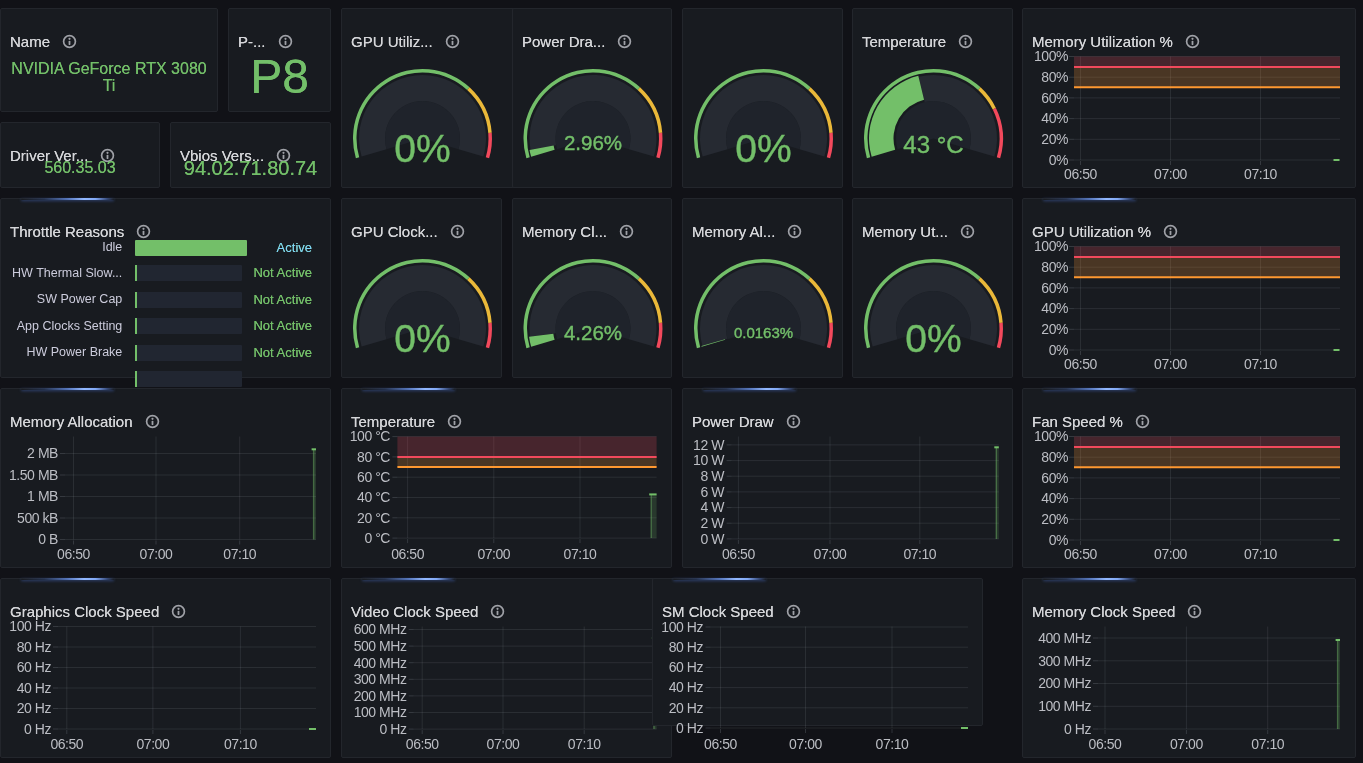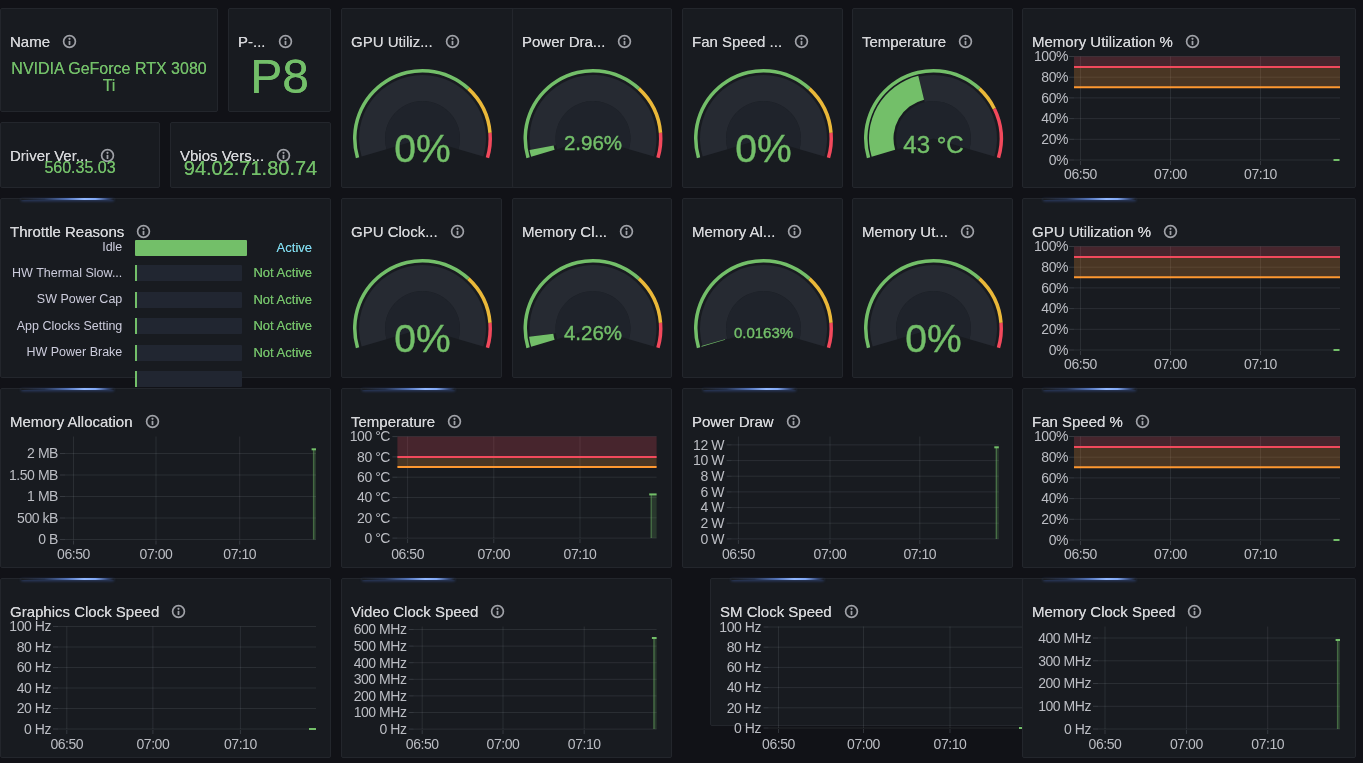--- a/index.html
+++ b/index.html
@@ -75,28 +75,20 @@
       <path d="M 13.36 149.24 A 69.5 69.5 0 0 1 127.04 78.34 L 124.67 80.92 A 66 66 0 0 0 16.72 148.25 Z" fill="#73bf69"></path>
       <path d="M 127.04 78.34 A 69.5 69.5 0 0 1 149.26 123.68 L 145.77 123.98 A 66 66 0 0 0 124.67 80.92 Z" fill="#eab839"></path>
       <path d="M 149.26 123.68 A 69.5 69.5 0 0 1 146.64 149.24 L 143.28 148.25 A 66 66 0 0 0 145.77 123.98 Z" fill="#f2495c"></path>
       <path d="M 80.0 129.5 L 44.04 140.15 A 37.5 37.5 0 1 1 115.96 140.15 Z" fill="#1f232b"></path>
       <path d="M 17.50 140.74 A 63.5 63.5 0 1 1 140.89 147.53 L 115.96 140.15 A 37.5 37.5 0 1 0 43.09 136.14 Z" fill="#262a32"></path>
       <path d="M 18.16 147.82 A 64.5 64.5 0 0 1 16.52 140.92 L 40.63 136.58 A 40 40 0 0 0 41.65 140.86 Z" fill="#73bf69"></path>
       <text x="80.0" y="140.7" text-anchor="middle" font-family="Liberation Sans, sans-serif" font-size="20.5" font-weight="500" fill="#73bf69" stroke="#73bf69" stroke-width="0.4">2.96%</text>
     </svg>
   </div>
 <div class="panel" style="left:682px;top:8px;width:161px;height:180px">
-    <div class="ph">
-      <span class="pt">Fan Speed ...</span>
-      <svg class="info" width="15" height="15" viewBox="0 0 15 15">
-        <circle cx="7.5" cy="7.5" r="5.9" fill="none" stroke="#9fa1a7" stroke-width="1.7"></circle>
-        <circle cx="7.5" cy="4.8" r="1.1" fill="#9fa1a7"></circle>
-        <rect x="6.6" y="6.7" width="1.8" height="4.4" rx="0.9" fill="#9fa1a7"></rect>
-      </svg>
-    </div>
     <svg width="161" height="180" style="position:absolute;left:0;top:0">
       <path d="M 13.86 149.24 A 69.5 69.5 0 0 1 127.54 78.34 L 125.17 80.92 A 66 66 0 0 0 17.22 148.25 Z" fill="#73bf69"></path>
       <path d="M 127.54 78.34 A 69.5 69.5 0 0 1 149.76 123.68 L 146.27 123.98 A 66 66 0 0 0 125.17 80.92 Z" fill="#eab839"></path>
       <path d="M 149.76 123.68 A 69.5 69.5 0 0 1 147.14 149.24 L 143.78 148.25 A 66 66 0 0 0 146.27 123.98 Z" fill="#f2495c"></path>
       <path d="M 80.5 129.5 L 44.54 140.15 A 37.5 37.5 0 1 1 116.46 140.15 Z" fill="#1f232b"></path>
       <path d="M 19.61 147.53 A 63.5 63.5 0 1 1 141.39 147.53 L 116.46 140.15 A 37.5 37.5 0 1 0 44.54 140.15 Z" fill="#262a32"></path>
       <text x="80.5" y="152.5" text-anchor="middle" font-family="Liberation Sans, sans-serif" font-size="39" font-weight="500" fill="#73bf69" stroke="#73bf69" stroke-width="0.4">0%</text>
     </svg>
   </div>
 <div class="panel" style="left:852px;top:8px;width:161px;height:180px">
@@ -597,21 +589,21 @@
       <text x="64.5" y="88.5" text-anchor="end" font-family="Liberation Sans, sans-serif" font-size="14" letter-spacing="-0.45" fill="#bcbec4">400 MHz</text>
       <text x="64.5" y="105.1" text-anchor="end" font-family="Liberation Sans, sans-serif" font-size="14" letter-spacing="-0.45" fill="#bcbec4">300 MHz</text>
       <text x="64.5" y="121.7" text-anchor="end" font-family="Liberation Sans, sans-serif" font-size="14" letter-spacing="-0.45" fill="#bcbec4">200 MHz</text>
       <text x="64.5" y="138.3" text-anchor="end" font-family="Liberation Sans, sans-serif" font-size="14" letter-spacing="-0.45" fill="#bcbec4">100 MHz</text>
       <text x="64.5" y="154.9" text-anchor="end" font-family="Liberation Sans, sans-serif" font-size="14" letter-spacing="-0.45" fill="#bcbec4">0 Hz</text>
       <text x="80.2" y="169.5" text-anchor="middle" font-family="Liberation Sans, sans-serif" font-size="14" letter-spacing="-0.45" fill="#bcbec4">06:50</text>
       <text x="161" y="169.5" text-anchor="middle" font-family="Liberation Sans, sans-serif" font-size="14" letter-spacing="-0.45" fill="#bcbec4">07:00</text>
       <text x="242.2" y="169.5" text-anchor="middle" font-family="Liberation Sans, sans-serif" font-size="14" letter-spacing="-0.45" fill="#bcbec4">07:10</text>
     </svg>
   </div>
-<div class="panel" style="left:710px;top:578px;width:331px;height:148px">
+<div class="panel" style="left:652px;top:578px;width:331px;height:148px">
     <div class="streak"></div>
     <div class="ph">
       <span class="pt">SM Clock Speed</span>
       <svg class="info" width="15" height="15" viewBox="0 0 15 15">
         <circle cx="7.5" cy="7.5" r="5.9" fill="none" stroke="#9fa1a7" stroke-width="1.7"></circle>
         <circle cx="7.5" cy="4.8" r="1.1" fill="#9fa1a7"></circle>
         <rect x="6.6" y="6.7" width="1.8" height="4.4" rx="0.9" fill="#9fa1a7"></rect>
       </svg>
     </div>
     <svg width="331" height="180" style="position:absolute;left:0;top:0">

